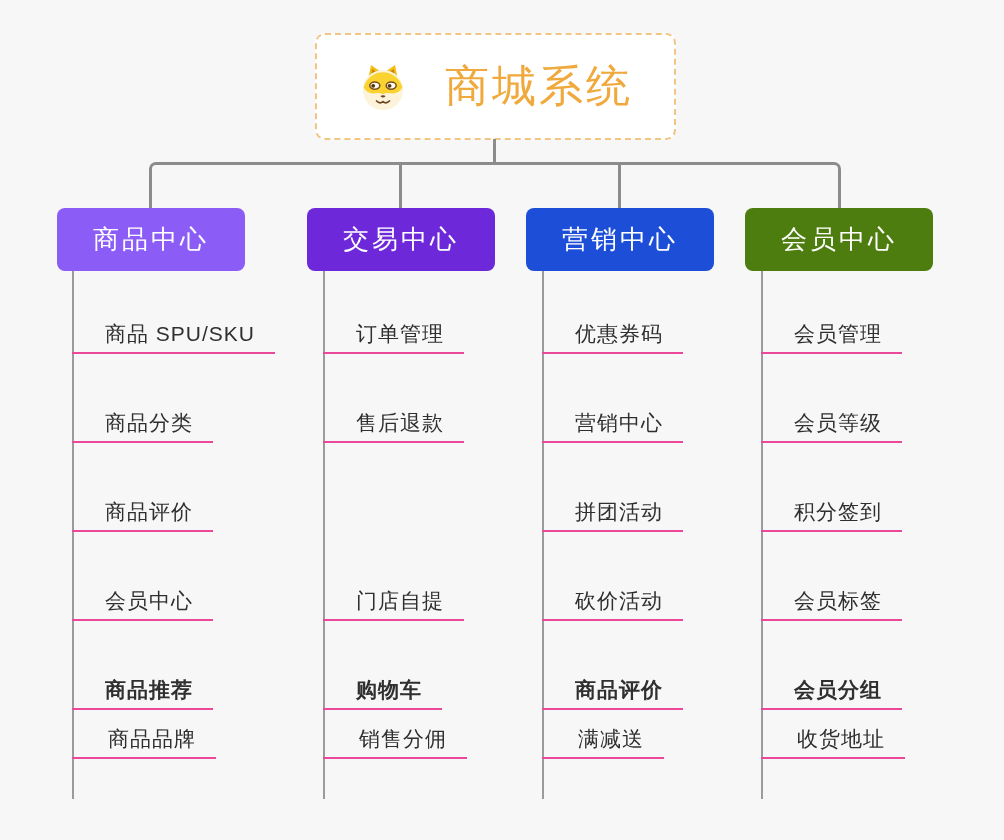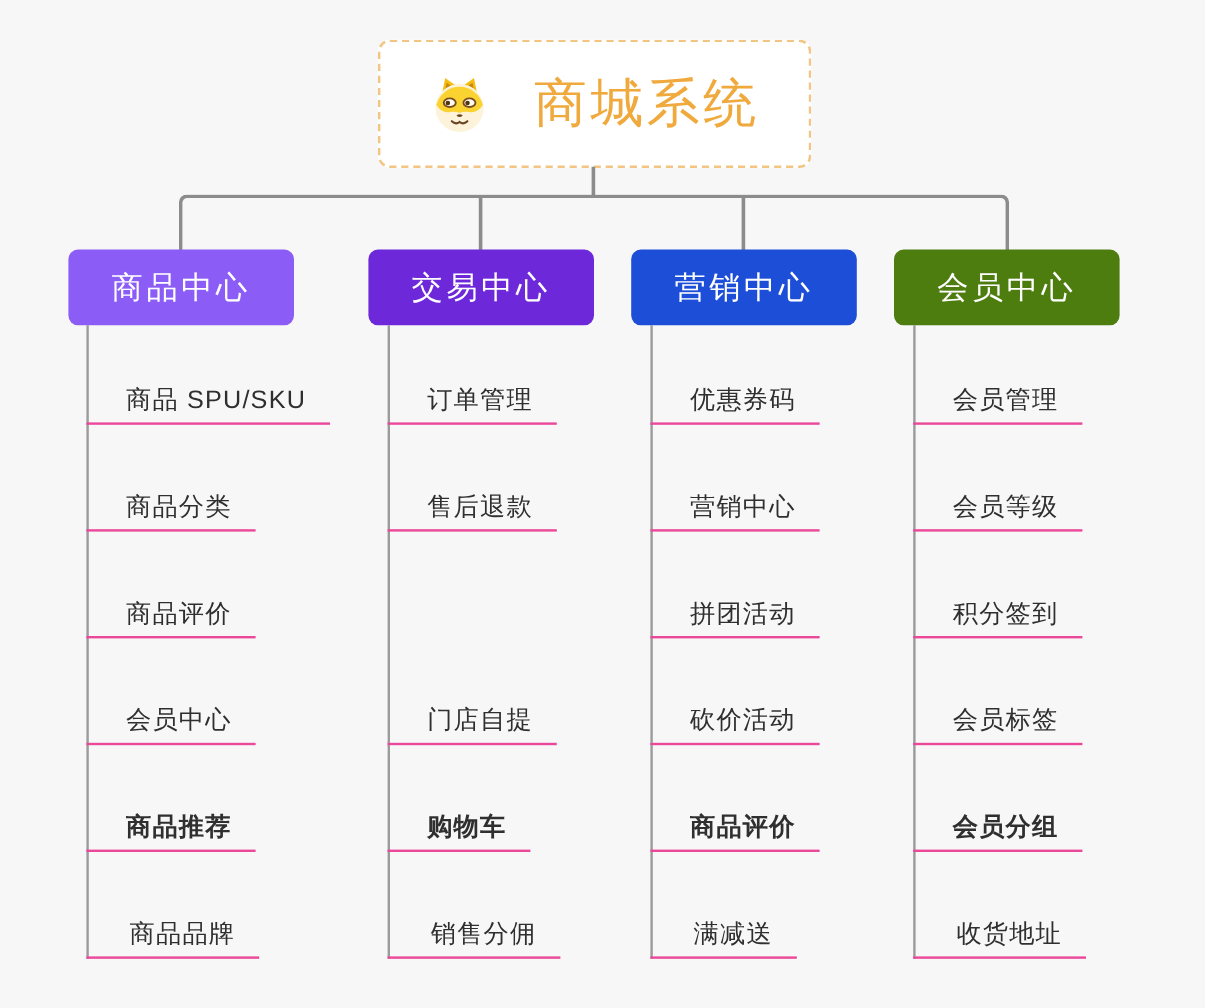--- a/index.html
+++ b/index.html
@@ -90,21 +90,21 @@
   }
   .col-0 { left: 72px; }
   .col-1 { left: 323px; }
   .col-2 { left: 542px; }
   .col-3 { left: 761px; }
   .row-0 { top: 320px; }
   .row-1 { top: 409px; }
   .row-2 { top: 498px; }
   .row-3 { top: 587px; }
   .row-4 { top: 676px; font-weight: bold; }
-  .row-5 { top: 765px; padding-left: 36px; }
+  .row-5 { top: 725px; padding-left: 36px; }
 </style>
 </head>
 <body>
 
 <div class="canvas">
 
   <div class="root-box" style="border-color: rgb(242, 197, 131);">
     <span class="doge">
       <svg width="50" height="48" viewBox="0 0 50 48">
         <path d="M10 17 L13 2 L23 9 Z" fill="#F5BD12"></path>

